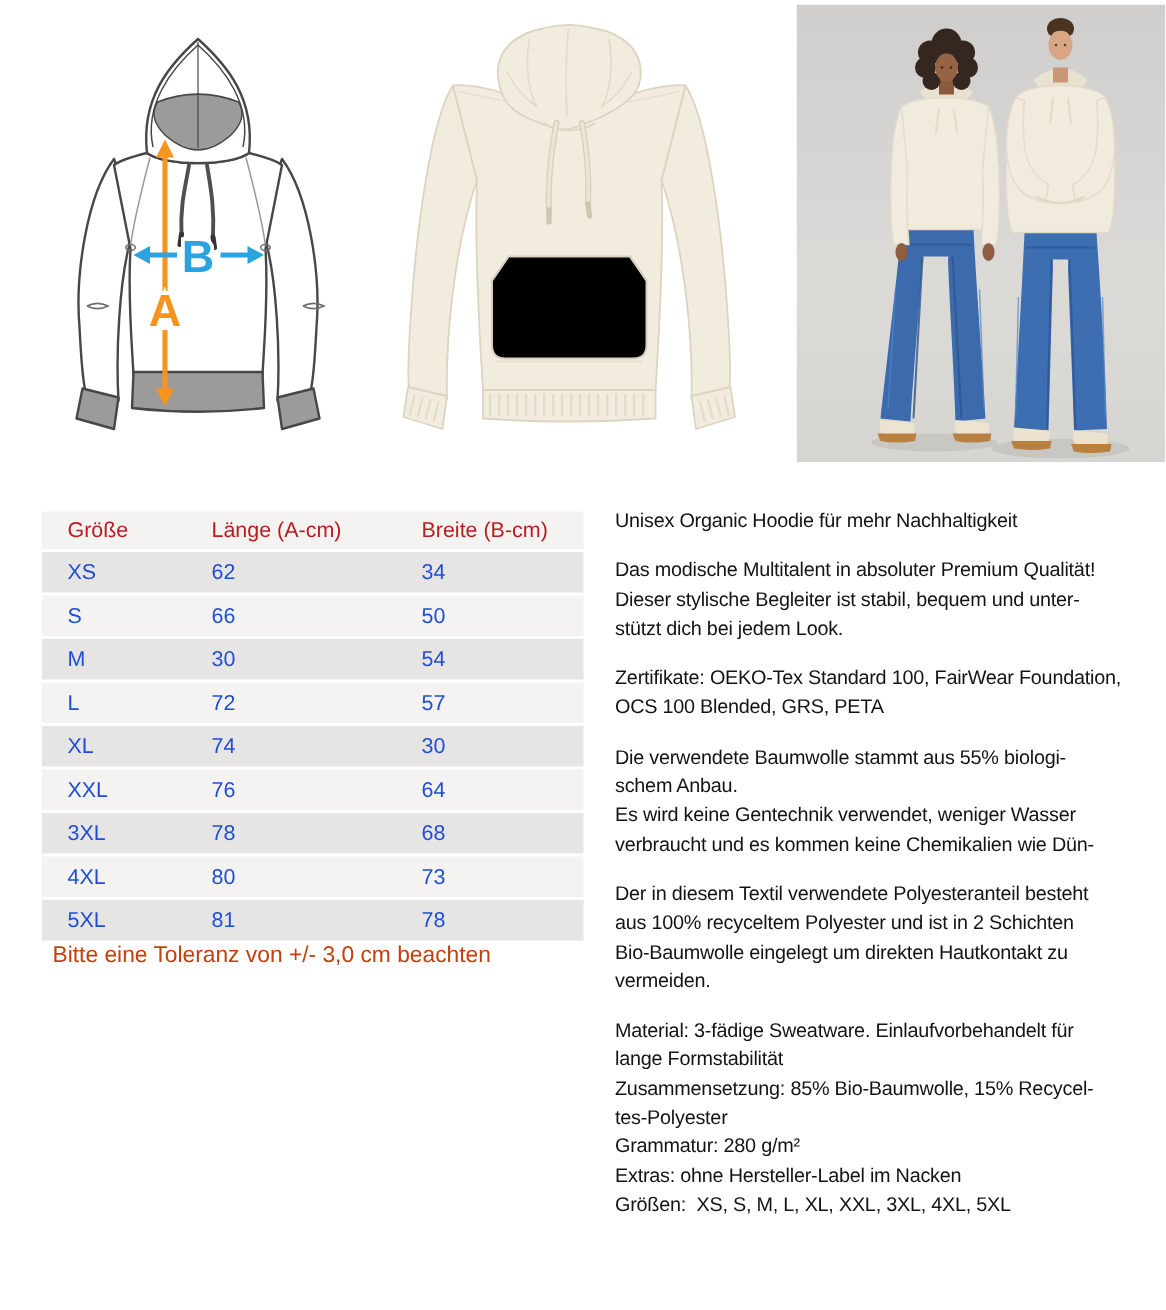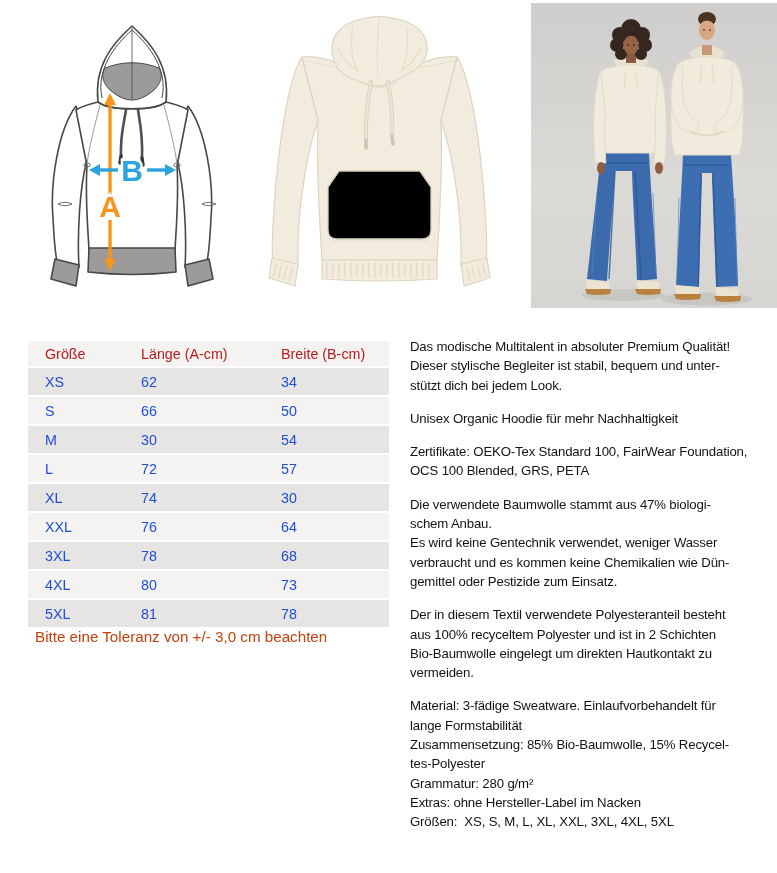--- a/index.html
+++ b/index.html
@@ -288,37 +288,36 @@
           <td>81</td>
           <td>78</td>
         </tr>
       </tbody>
   </table>
 
   <div class="tolerance">Bitte eine Toleranz von +/- 3,0 cm beachten</div>
 
   <div class="description" id="description">
       <div class="para">
+        <div class="desc-line">Unisex Organic Hoodie für mehr Nachhaltigkeit</div>
+      </div>
+      <div class="para">
         <div class="desc-line">Das modische Multitalent in absoluter Premium Qualität!</div>
         <div class="desc-line">Dieser stylische Begleiter ist stabil, bequem und unter-</div>
         <div class="desc-line">stützt dich bei jedem Look.</div>
       </div>
       <div class="para">
-        <div class="desc-line">Unisex Organic Hoodie für mehr Nachhaltigkeit</div>
-      </div>
-      <div class="para">
         <div class="desc-line">Zertifikate: OEKO-Tex Standard 100, FairWear Foundation,</div>
         <div class="desc-line">OCS 100 Blended, GRS, PETA</div>
       </div>
       <div class="para">
-        <div class="desc-line">Die verwendete Baumwolle stammt aus 47% biologi-</div>
+        <div class="desc-line">Die verwendete Baumwolle stammt aus 55% biologi-</div>
         <div class="desc-line">schem Anbau.</div>
         <div class="desc-line">Es wird keine Gentechnik verwendet, weniger Wasser</div>
         <div class="desc-line">verbraucht und es kommen keine Chemikalien wie Dün-</div>
-        <div class="desc-line">gemittel oder Pestizide zum Einsatz.</div>
       </div>
       <div class="para">
         <div class="desc-line">Der in diesem Textil verwendete Polyesteranteil besteht</div>
         <div class="desc-line">aus 100% recyceltem Polyester und ist in 2 Schichten</div>
         <div class="desc-line">Bio-Baumwolle eingelegt um direkten Hautkontakt zu</div>
         <div class="desc-line">vermeiden.</div>
       </div>
       <div class="para">
         <div class="desc-line">Material: 3-fädige Sweatware. Einlaufvorbehandelt für</div>
         <div class="desc-line">lange Formstabilität</div>

